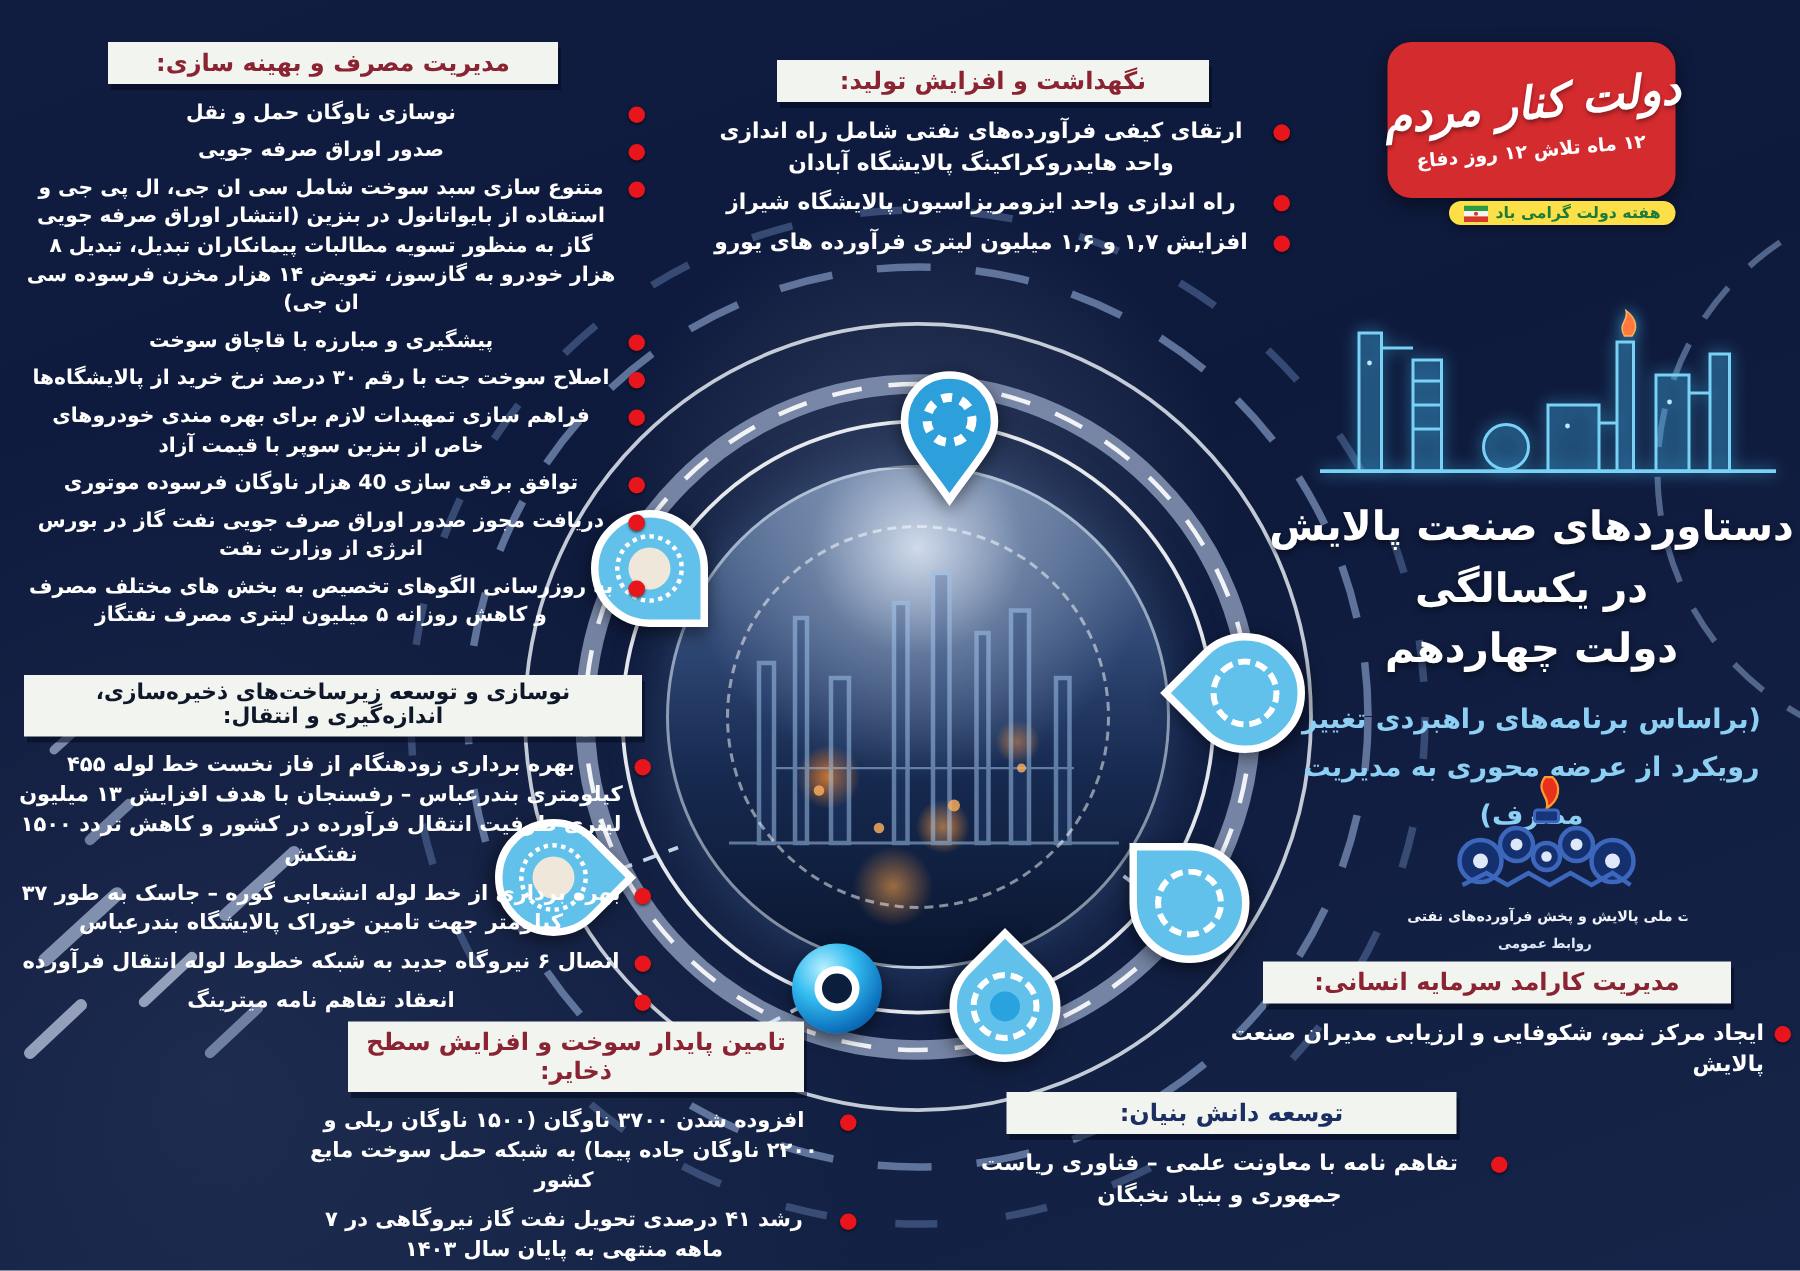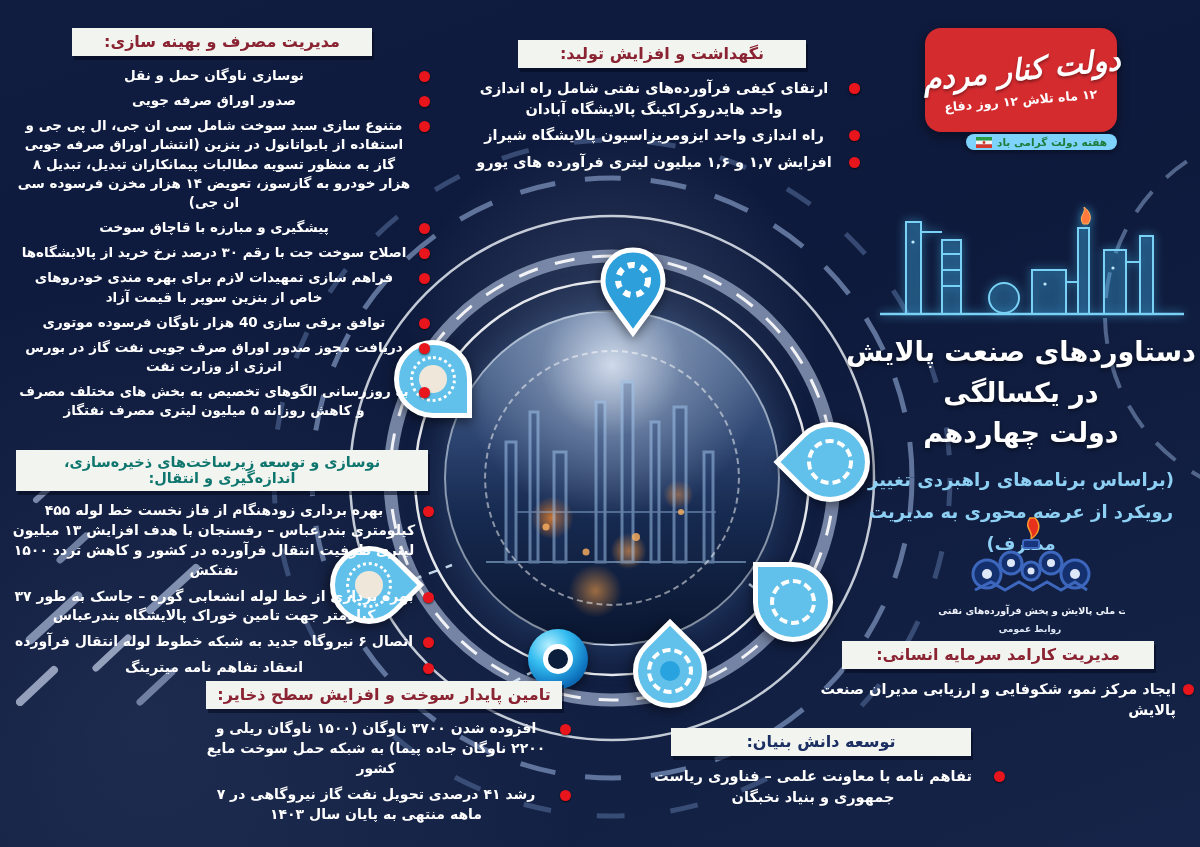--- a/index.html
+++ b/index.html
@@ -75,21 +75,21 @@
     position:absolute; right:2px; top:5px; width:11px; height:11px;
     border-radius:50%; background:#e8151c; box-shadow:0 1px 2px rgba(0,0,0,.6);
   }
   #sec-consumption { left:12px;  top:28px;  width:420px; font-size:13.5px; }
   #sec-consumption .hdr { width:300px; }
   #sec-production  { left:462px; top:40px;  width:400px; font-size:14.5px; }
   #sec-production .hdr { width:288px; }
   #sec-infra       { left:8px;   top:450px; width:428px; font-size:14px; }
   #sec-infra .hdr  { width:412px; font-size:14.5px; }
   #sec-fuel        { left:195px; top:681px; width:378px; font-size:14px; }
-  #sec-fuel .hdr   { width:356px; }
+  #sec-fuel .hdr   { width:304px; }
   #sec-human       { left:800px; top:641px; width:396px; font-size:14.5px; }
   #sec-human .hdr  { width:312px; }
   #sec-human .item { text-align:right; }
   #sec-knowledge   { left:635px; top:728px; width:372px; font-size:14.5px; }
   #sec-knowledge .hdr { width:300px; }
 
   
   .badge {
     position:absolute; left:925px; top:28px; width:192px; height:104px; z-index:6;
     background:#d42b2f; border-radius:16px; direction:rtl;
@@ -99,21 +99,21 @@
   .badge .callig {
     font-size:30px; font-weight:bold; font-style:italic; color:#fff;
     transform:rotate(-6deg); text-shadow:0 2px 3px rgba(0,0,0,.35); white-space:nowrap;
   }
   .badge .sub {
     margin-top:6px; font-size:12.5px; font-weight:bold; color:#fff;
     transform:rotate(-5deg); white-space:nowrap;
   }
   .ribbon {
     position:absolute; left:966px; top:134px; z-index:7; direction:rtl;
-    background:#7dd3fc; border-radius:12px; padding:2px 10px;
+    background:#fde047; border-radius:12px; padding:2px 10px;
     display:flex; align-items:center; gap:5px;
     font-size:10.5px; font-weight:bold;
     box-shadow:0 2px 5px rgba(0,0,0,.4);
   }
 
   
   .main-title { position:absolute; left:845px; top:332px; width:352px; z-index:5; text-align:center; direction:rtl; }
   .main-title .t { font-size:27px; font-weight:bold; line-height:1.5; text-shadow:0 2px 4px rgba(0,0,0,.5); }
   .main-title .s { font-size:18px; font-weight:bold; line-height:1.8; margin-top:10px; }
 
@@ -297,21 +297,21 @@
   <ul class="items">
     <li class="item"><span class="dot"></span></li>
     <li class="item"><span class="dot"></span><span>ارتقای کیفی فرآورده‌های نفتی شامل راه اندازی واحد هایدروکراکینگ پالایشگاه آبادان</span></li>
     <li class="item"><span class="dot"></span><span>راه اندازی واحد ایزومریزاسیون پالایشگاه شیراز</span></li>
     <li class="item"><span class="dot"></span><span>افزایش ۱,۷ و ۱,۶ میلیون لیتری فرآورده های یورو</span></li>
   </ul>
 </section>
 
 <section class="panel" id="sec-infra">
   <div class="hdr">
-    <span style="color: #0f766e; text-align: right;">نوسازی و توسعه زیرساخت‌های ذخیره‌سازی، اندازه‌گیری و انتقال:</span>
+    <span style="color: #0f172a; text-align: right;">نوسازی و توسعه زیرساخت‌های ذخیره‌سازی، اندازه‌گیری و انتقال:</span>
   </div>
   <ul class="items">
     <li class="item"><span class="dot"></span><span>بهره برداری زودهنگام از فاز نخست خط لوله ۴۵۵ کیلومتری بندرعباس – رفسنجان با هدف افزایش ۱۳ میلیون لیتری ظرفیت انتقال فرآورده در کشور و کاهش تردد ۱۵۰۰ نفتکش</span></li>
     <li class="item"><span class="dot"></span><span>بهره برداری از خط لوله انشعابی گوره – جاسک به طور ۳۷ کیلومتر جهت تامین خوراک پالایشگاه بندرعباس</span></li>
     <li class="item"><span class="dot"></span><span>اتصال ۶ نیروگاه جدید به شبکه خطوط لوله انتقال فرآورده</span></li>
     <li class="item"><span class="dot"></span><span>انعقاد تفاهم نامه میترینگ</span></li>
   </ul>
 </section>
 
 <section class="panel" id="sec-fuel">

